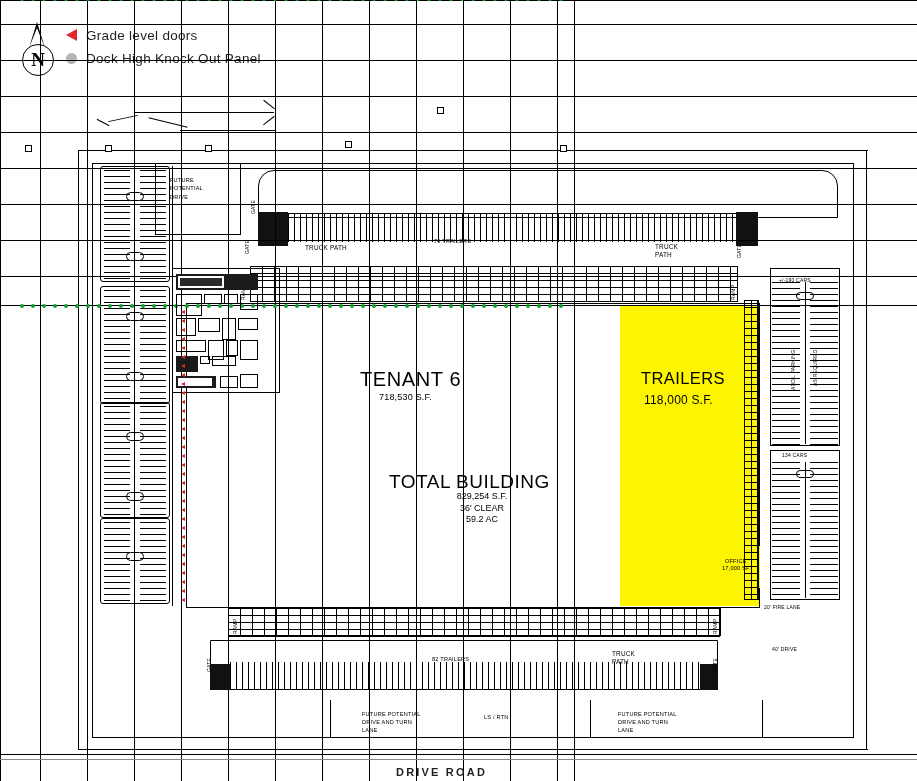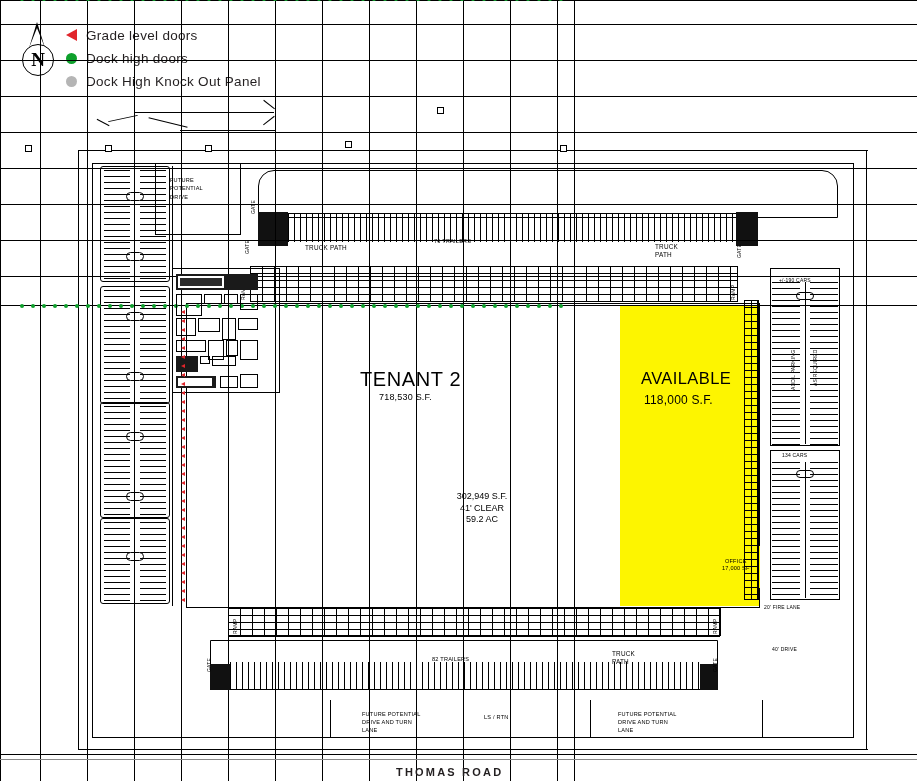--- a/index.html
+++ b/index.html
@@ -72,26 +72,20 @@
     <div class="pt2"></div>
     <div class="ring">N</div>
   </div>
 
   <div class="legend">
     <div class="legend-row">
       <span class="sw">
           <span class="tri-left"></span>
         </span>
       <span class="legend-label">Grade level doors</span>
-    </div>
-    <div class="legend-row">
-      <span class="sw">
-          <span class="dot-green"></span>
-        </span>
-      <span class="legend-label">Dock high doors</span>
     </div>
     <div class="legend-row">
       <span class="sw">
           <span class="dot-grey"></span>
         </span>
       <span class="legend-label">Dock High Knock Out Panel</span>
     </div>
   </div>
 
   <div>
@@ -560,27 +554,28 @@
       <div style="position: absolute; left: 559px; top: -3px; width: 4px; height: 4px; background: rgb(14, 160, 44); border-radius: 50%;"></div>
       <div style="position: absolute; left: 559px; top: 304px; width: 4px; height: 4px; background: rgb(14, 160, 44); border-radius: 50%;"></div>
       <div style="position: absolute; left: 25px; top: 145px; width: 5px; height: 5px; border: 1.2px solid rgb(0, 0, 0); background: rgb(255, 255, 255);"></div>
       <div style="position: absolute; left: 105px; top: 145px; width: 5px; height: 5px; border: 1.2px solid rgb(0, 0, 0); background: rgb(255, 255, 255);"></div>
       <div style="position: absolute; left: 205px; top: 145px; width: 5px; height: 5px; border: 1.2px solid rgb(0, 0, 0); background: rgb(255, 255, 255);"></div>
       <div style="position: absolute; left: 345px; top: 141px; width: 5px; height: 5px; border: 1.2px solid rgb(0, 0, 0); background: rgb(255, 255, 255);"></div>
       <div style="position: absolute; left: 437px; top: 107px; width: 5px; height: 5px; border: 1.2px solid rgb(0, 0, 0); background: rgb(255, 255, 255);"></div>
       <div style="position: absolute; left: 560px; top: 145px; width: 5px; height: 5px; border: 1.2px solid rgb(0, 0, 0); background: rgb(255, 255, 255);"></div>
     </div>
 
-  <div class="t-tenant">TENANT 2</div>
+  <div class="t-tenant">TENANT 6</div>
   <div class="t-tenant-sf">718,530 S.F.</div>
-  <div class="t-avail">AVAILABLE</div>
+  <div class="t-avail">TRAILERS</div>
   <div class="t-avail-sf">118,000 S.F.</div>
+  <div class="t-total">TOTAL BUILDING</div>
   <div class="t-total-sf">
-    <div>302,949 S.F.</div>
-    <div>41' CLEAR</div>
+    <div>829,254 S.F.</div>
+    <div>36' CLEAR</div>
     <div>59.2 AC</div>
   </div>
   <div class="cap" style="left:722px;top:558px;line-height:7px;text-align:center;"><span>OFFICE</span><br><span>17,000 SF</span></div>
 
   <div id="detail-cluster" style="position: absolute; left: 172px; top: 268px; width: 108px; height: 125px;">
       <div style="position: absolute; left: 4px; top: 6px; width: 82px; height: 16px; background: rgb(26, 26, 26);"></div>
       <div style="position: absolute; left: 6px; top: 8px; width: 46px; height: 12px; background: rgb(255, 255, 255);"></div>
       <div style="position: absolute; left: 8px; top: 10px; width: 42px; height: 8px; background: rgb(42, 42, 42);"></div>
       <div style="position: absolute; left: 4px; top: 26px; width: 26px; height: 22px; border: 1px solid rgb(0, 0, 0); box-sizing: border-box;"></div>
       <div style="position: absolute; left: 32px; top: 26px; width: 18px; height: 10px; border: 1px solid rgb(0, 0, 0); box-sizing: border-box;"></div>
@@ -757,21 +752,21 @@
   <div class="cap" style="left:362px;top:710px;line-height:8px;">FUTURE POTENTIAL
 DRIVE AND TURN
 LANE</div>
   <div class="cap" style="left:484px;top:713px;">LS / RTN</div>
   <div class="cap" style="left:618px;top:710px;line-height:8px;">FUTURE POTENTIAL
 DRIVE AND TURN
 LANE</div>
 
   <div class="ln" style="left:0px;top:754px;width:917px;height:1.4px;"></div>
   <div class="ln" style="left:0px;top:759px;width:917px;height:1px;background:#888;"></div>
-  <div class="road-name">THOMAS ROAD</div>
+  <div class="road-name">DRIVE ROAD</div>
 
   <div class="box" style="left:770px;top:268px;width:70px;height:178px;"></div>
   <div class="comb" id="rp1" style="left:772px;top:282px;width:66px;height:162px;">
       <i style="top: 0px; width: 28px; left: 0px;"></i>
       <i style="top: 6px; width: 28px; left: 0px;"></i>
       <i style="top: 12px; width: 28px; left: 0px;"></i>
       <i style="top: 18px; width: 28px; left: 0px;"></i>
       <i style="top: 24px; width: 28px; left: 0px;"></i>
       <i style="top: 30px; width: 28px; left: 0px;"></i>
       <i style="top: 36px; width: 28px; left: 0px;"></i>

